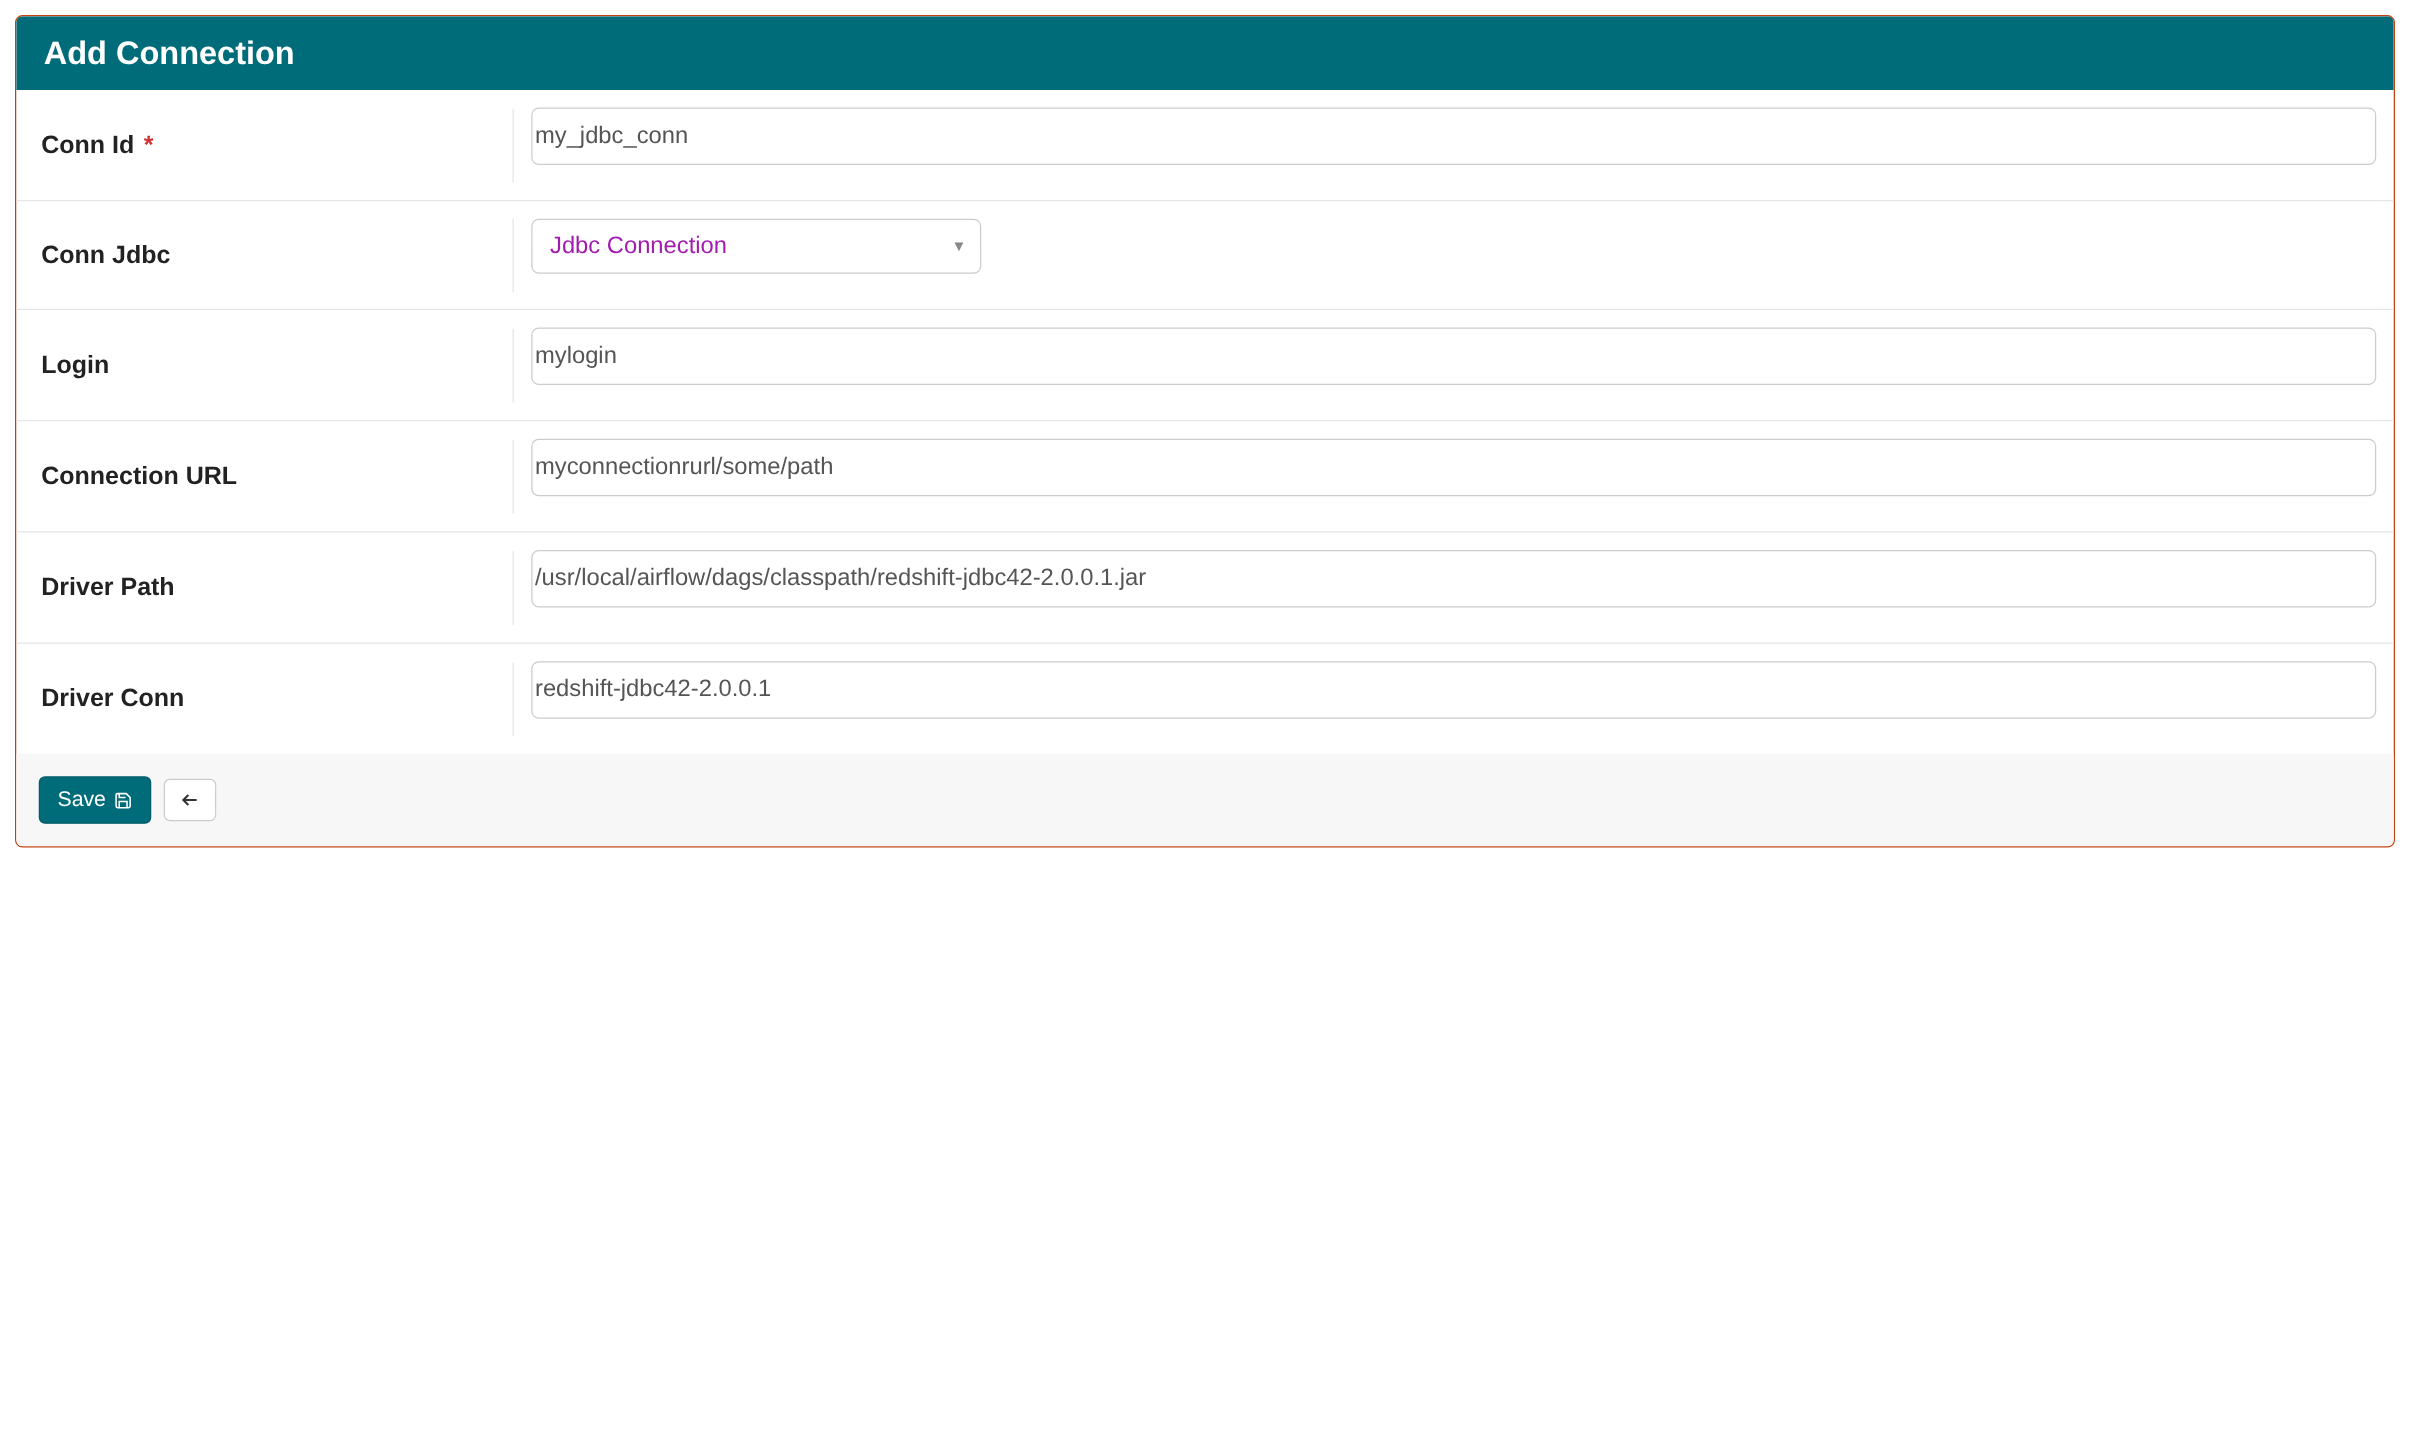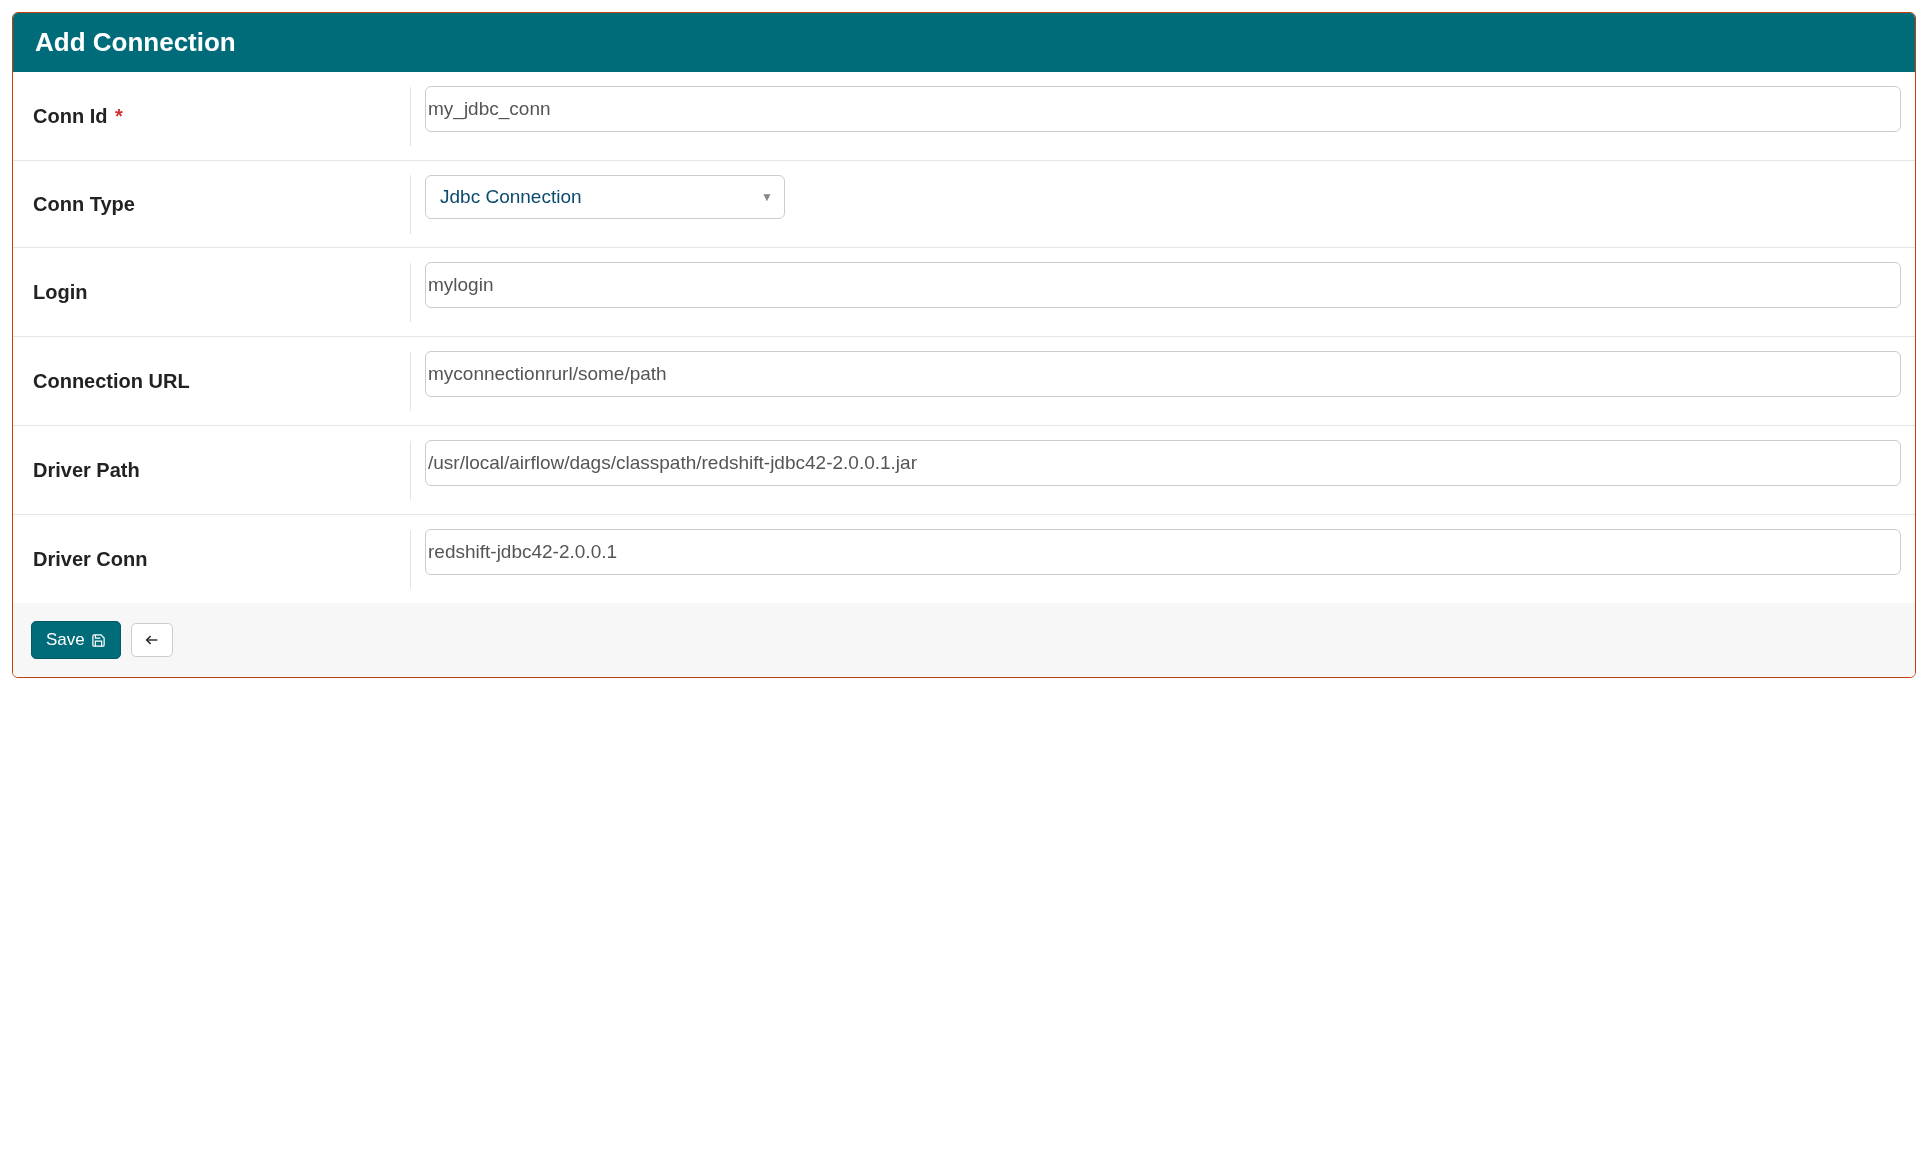--- a/index.html
+++ b/index.html
@@ -68,21 +68,21 @@
     .select-wrapper {
       position: relative;
       width: 360px;
     }
     .select-input {
       width: 100%;
       padding: 10px 36px 10px 14px;
       border: 1px solid #ccc;
       border-radius: 6px;
       font-size: 19px;
-      color: #0c4a6e;
+      color: #a21caf;
       background: #fff;
       cursor: pointer;
       font-family: inherit;
       text-align: left;
       position: relative;
     }
     .select-wrapper .chevron {
       position: absolute;
       right: 12px;
       top: 50%;
@@ -144,21 +144,21 @@
         <span>Conn Id</span>
         <span class="required">*</span>
       </div>
       <div class="input-cell">
         <input type="text" class="text-input" value="my_jdbc_conn" style="">
       </div>
     </div>
 
     <div class="form-row">
       <div class="label-cell">
-        <span>Conn Type</span>
+        <span>Conn Jdbc</span>
       </div>
       <div class="input-cell">
         <div class="select-wrapper">
           <div class="select-input">Jdbc Connection</div>
           <span class="chevron">▼</span>
         </div>
       </div>
     </div>
 
     <div class="form-row">

